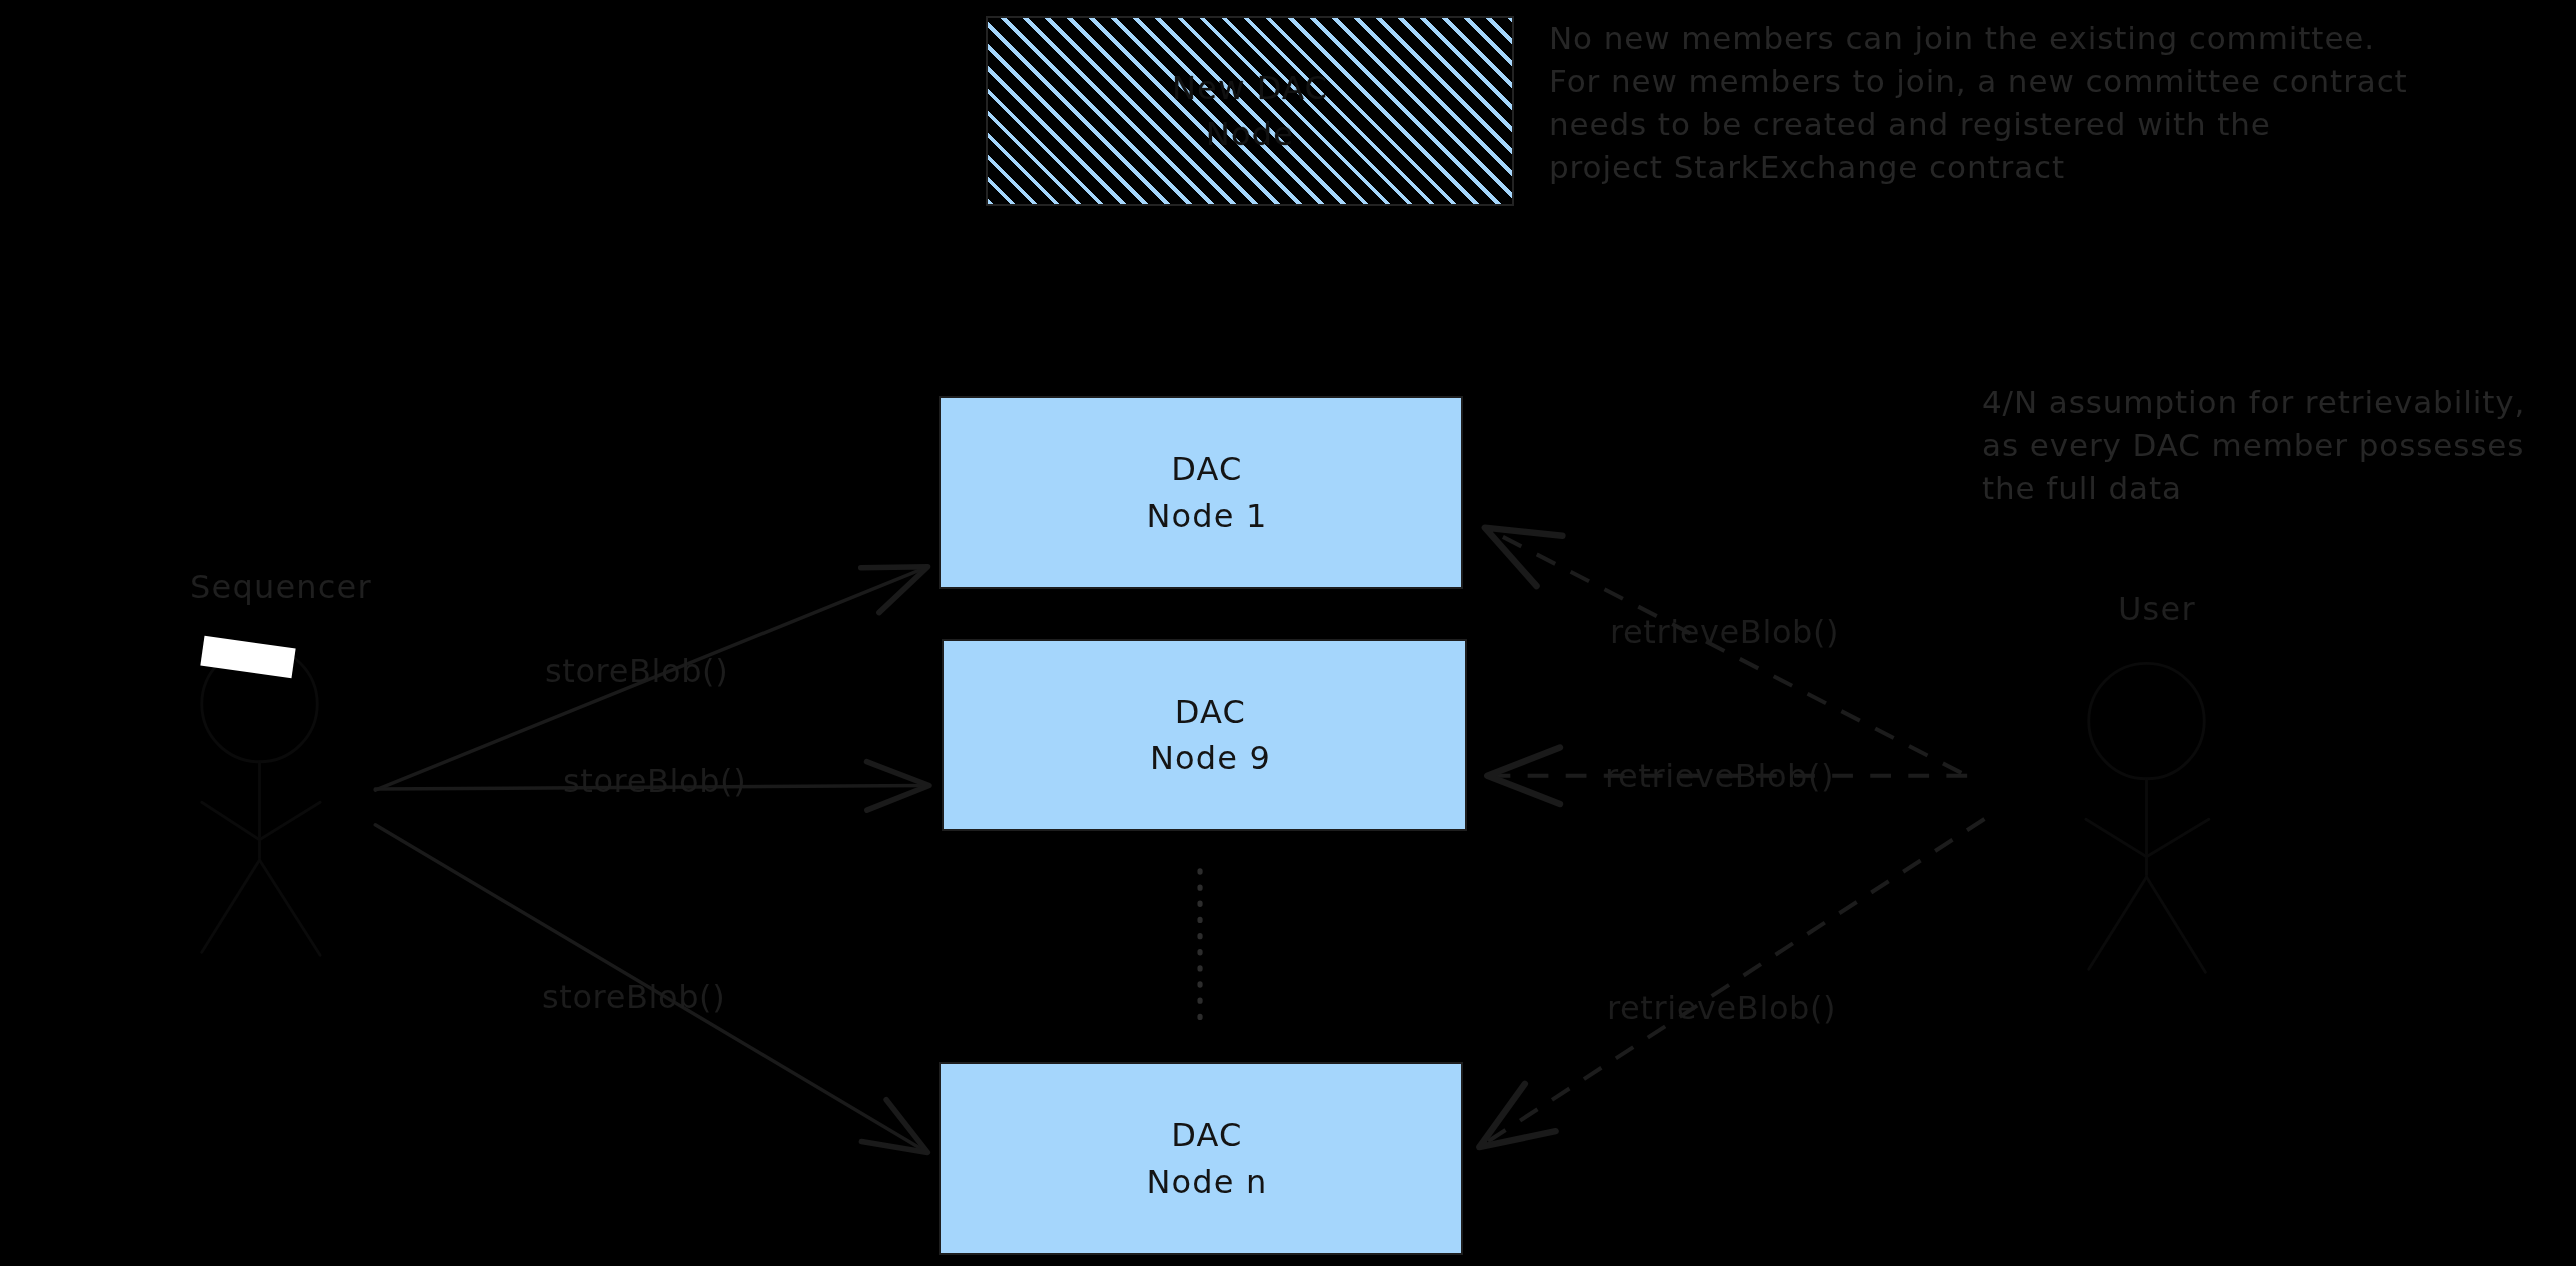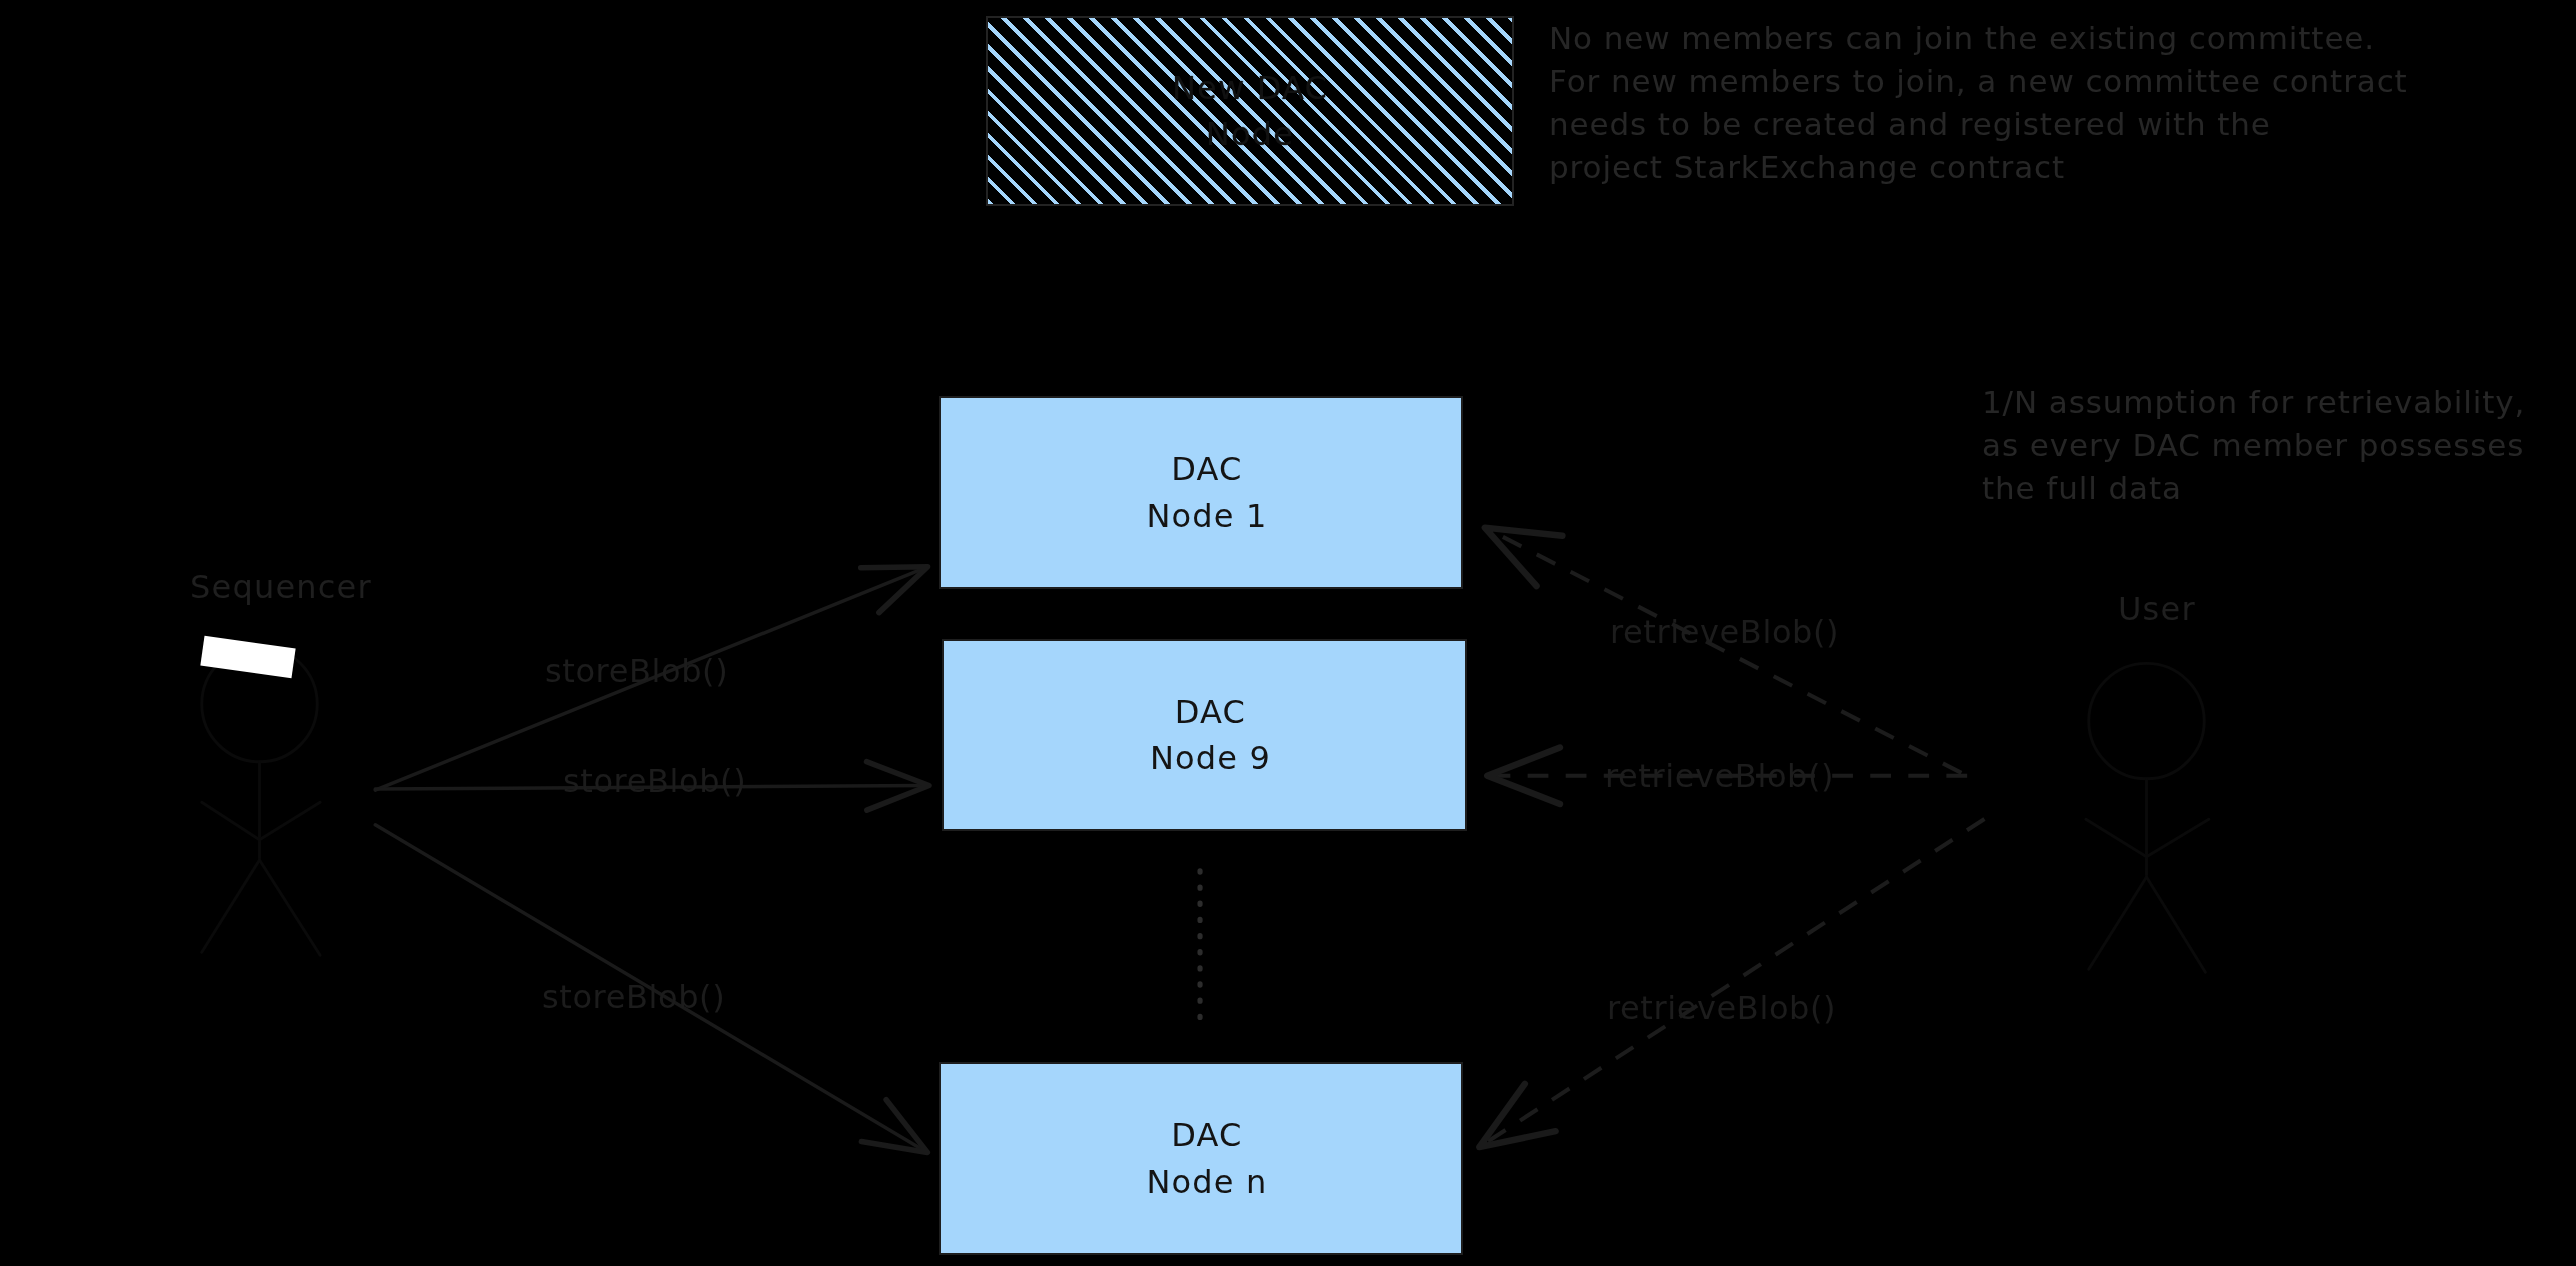--- a/index.html
+++ b/index.html
@@ -208,19 +208,19 @@
 
   <div class="edge-label" style="left:1610px; top:613px;">retrieveBlob()</div>
   <div class="edge-label" style="left:1605px; top:757px;">retrieveBlob()</div>
   <div class="edge-label" style="left:1607px; top:989px;">retrieveBlob()</div>
 
   <div class="note" style="left:1549px; top:17.3px;">No new members can join the existing committee.
 For new members to join, a new committee contract
 needs to be created and registered with the
 project StarkExchange contract</div>
 
-  <div class="note" style="left:1982px; top:381px;">1/N assumption for retrievability,
+  <div class="note" style="left:1982px; top:381px;">4/N assumption for retrievability,
 as every DAC member possesses
 the full data</div>
 
 
 </div>
 
 
 </body></html>

